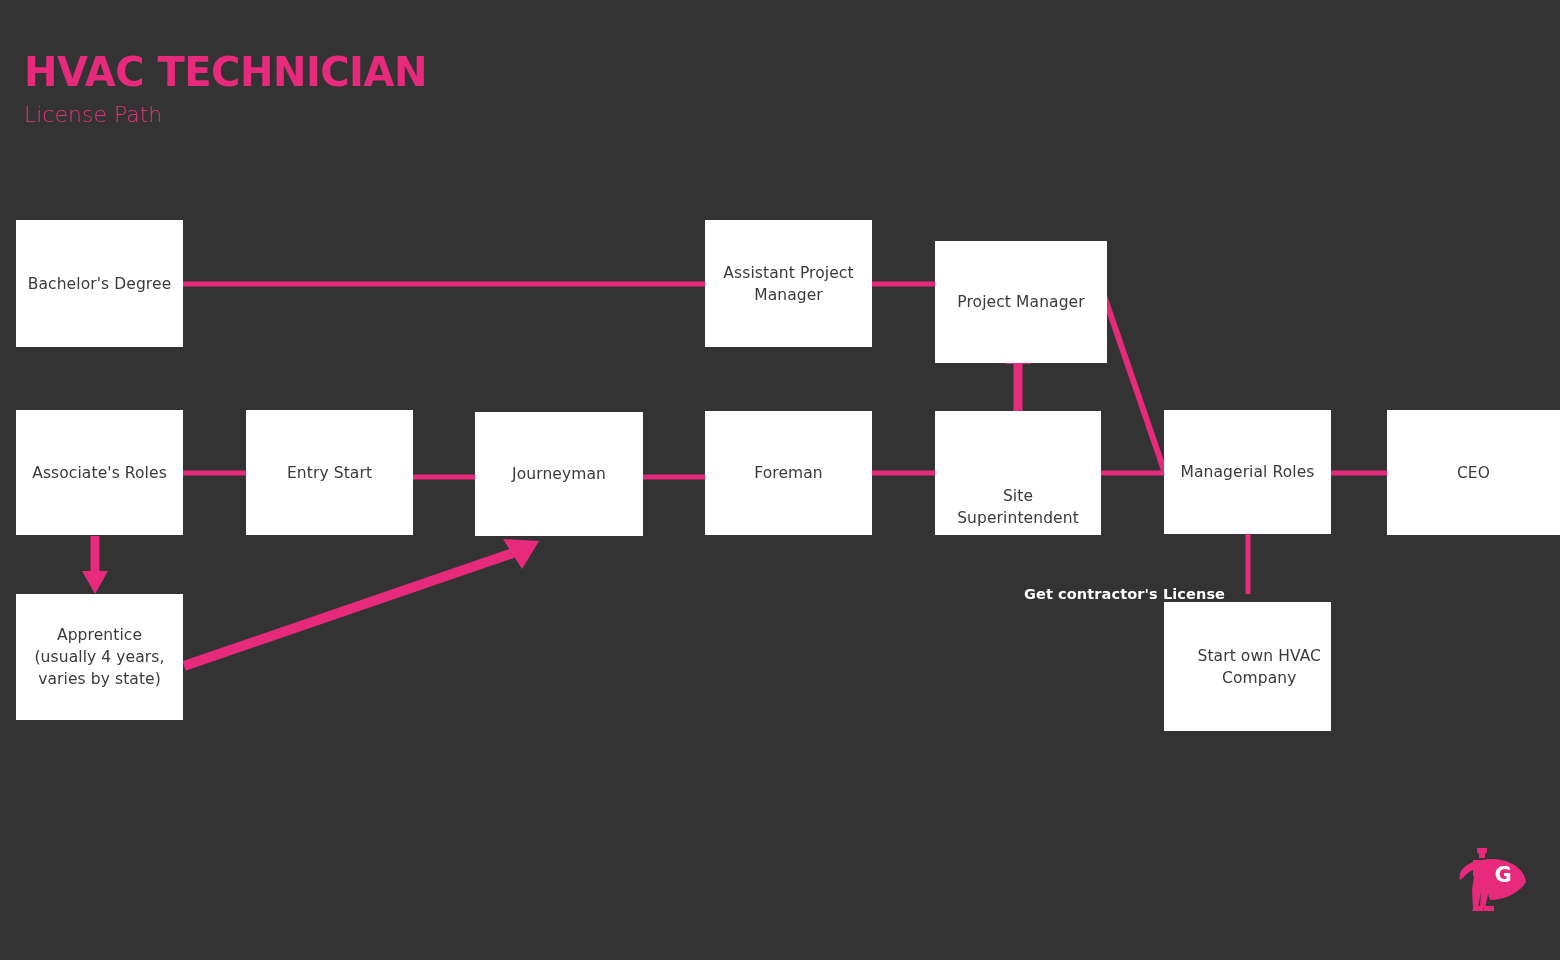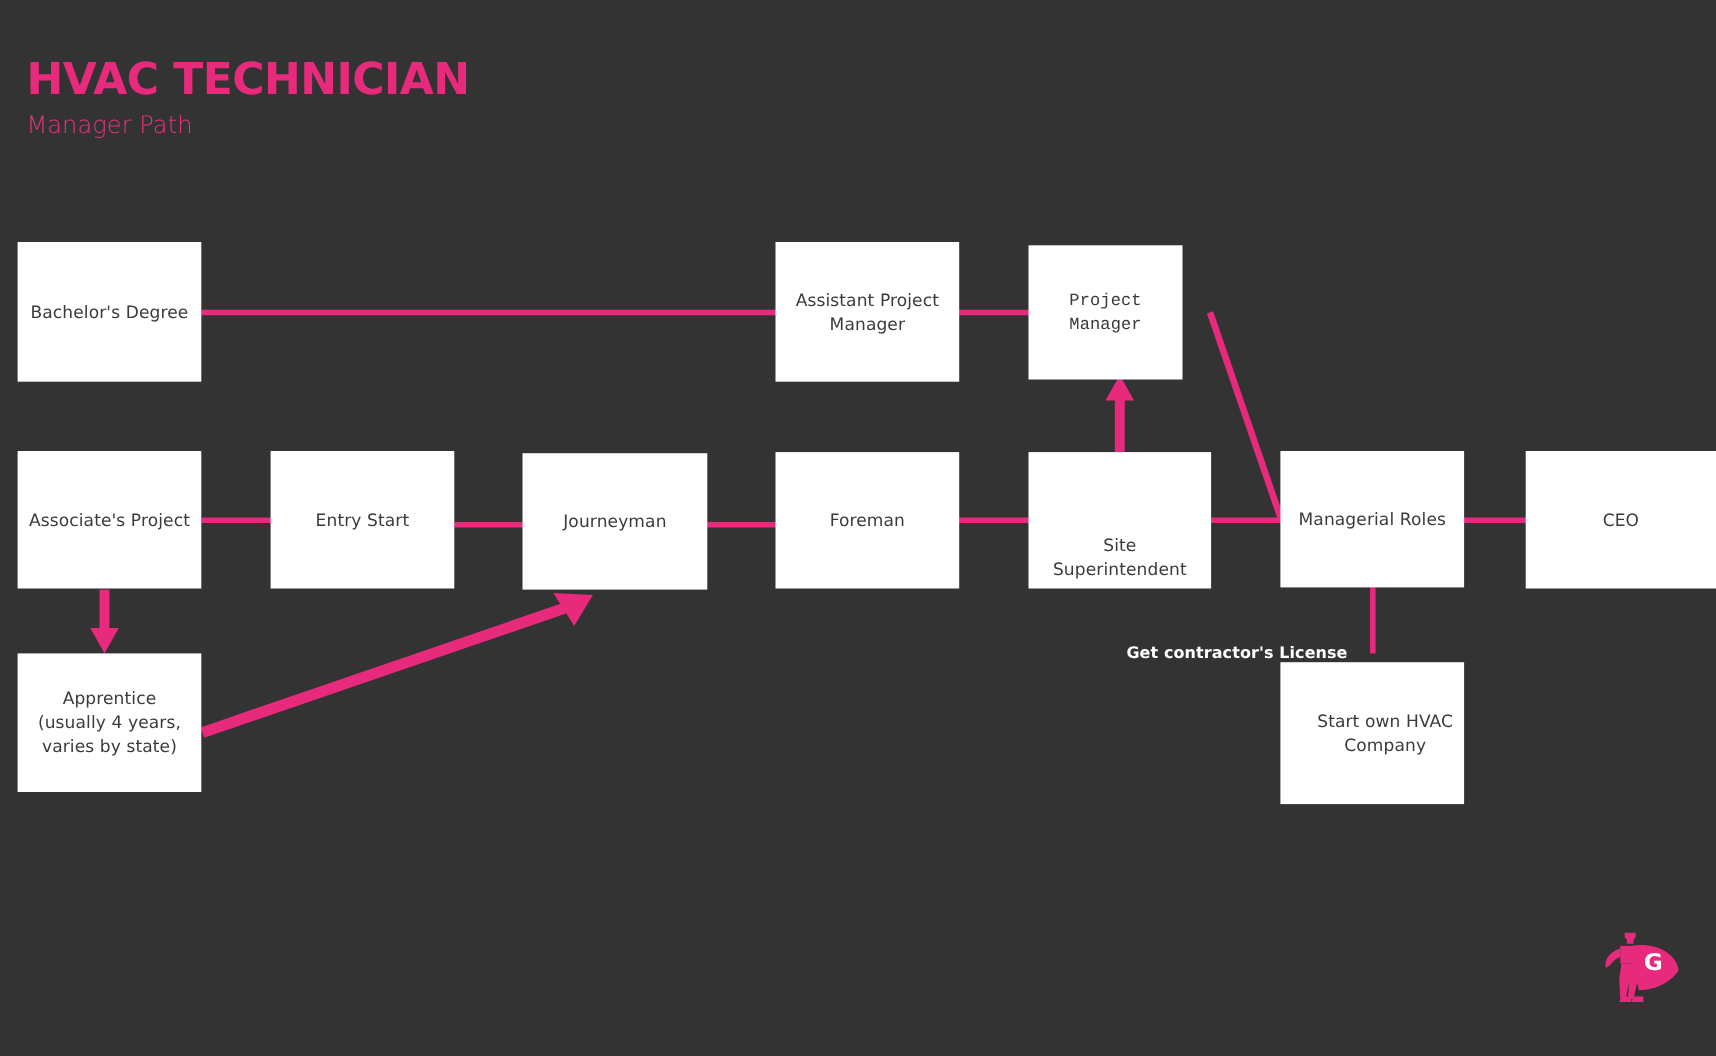--- a/index.html
+++ b/index.html
@@ -97,21 +97,21 @@
     height: 78px;
   }
 </style>
 </head>
 <body>
 
 <div id="stage">
 
   <div id="header">
     <div id="title">HVAC TECHNICIAN</div>
-    <div id="subtitle">Manager Path</div>
+    <div id="subtitle">License Path</div>
   </div>
 
   <svg id="connectors" viewBox="0 0 1560 960" width="1560" height="960">
 
     <line x1="183" y1="284" x2="706" y2="284" stroke="#E82A7C" stroke-width="5"></line>
 
     <line x1="872" y1="284" x2="936" y2="284" stroke="#E82A7C" stroke-width="5"></line>
 
     <line x1="1100" y1="284" x2="1165" y2="473" stroke="#E82A7C" stroke-width="6"></line>
 
@@ -141,26 +141,26 @@
 
   <div class="node" style="left:16px; top:220px; width:167px; height:127px;">
     <span class="node-label">Bachelor's Degree</span>
   </div>
 
   <div class="node" style="left:705px; top:220px; width:167px; height:127px;">
     <span class="node-label">Assistant Project
 Manager</span>
   </div>
 
-  <div class="node" style="left:935px; top:223px; width:140px; height:122px;font-family:Liberation Mono, monospace;">
+  <div class="node" style="left:935px; top:241px; width:172px; height:122px;">
     <span class="node-label">Project Manager</span>
   </div>
 
   <div class="node" style="left:16px; top:410px; width:167px; height:125px;">
-    <span class="node-label">Associate's Project</span>
+    <span class="node-label">Associate's Roles</span>
   </div>
 
   <div class="node" style="left:246px; top:410px; width:167px; height:125px;">
     <span class="node-label">Entry Start</span>
   </div>
 
   <div class="node" style="left:475px; top:412px; width:168px; height:124px;">
     <span class="node-label">Journeyman</span>
   </div>
 

